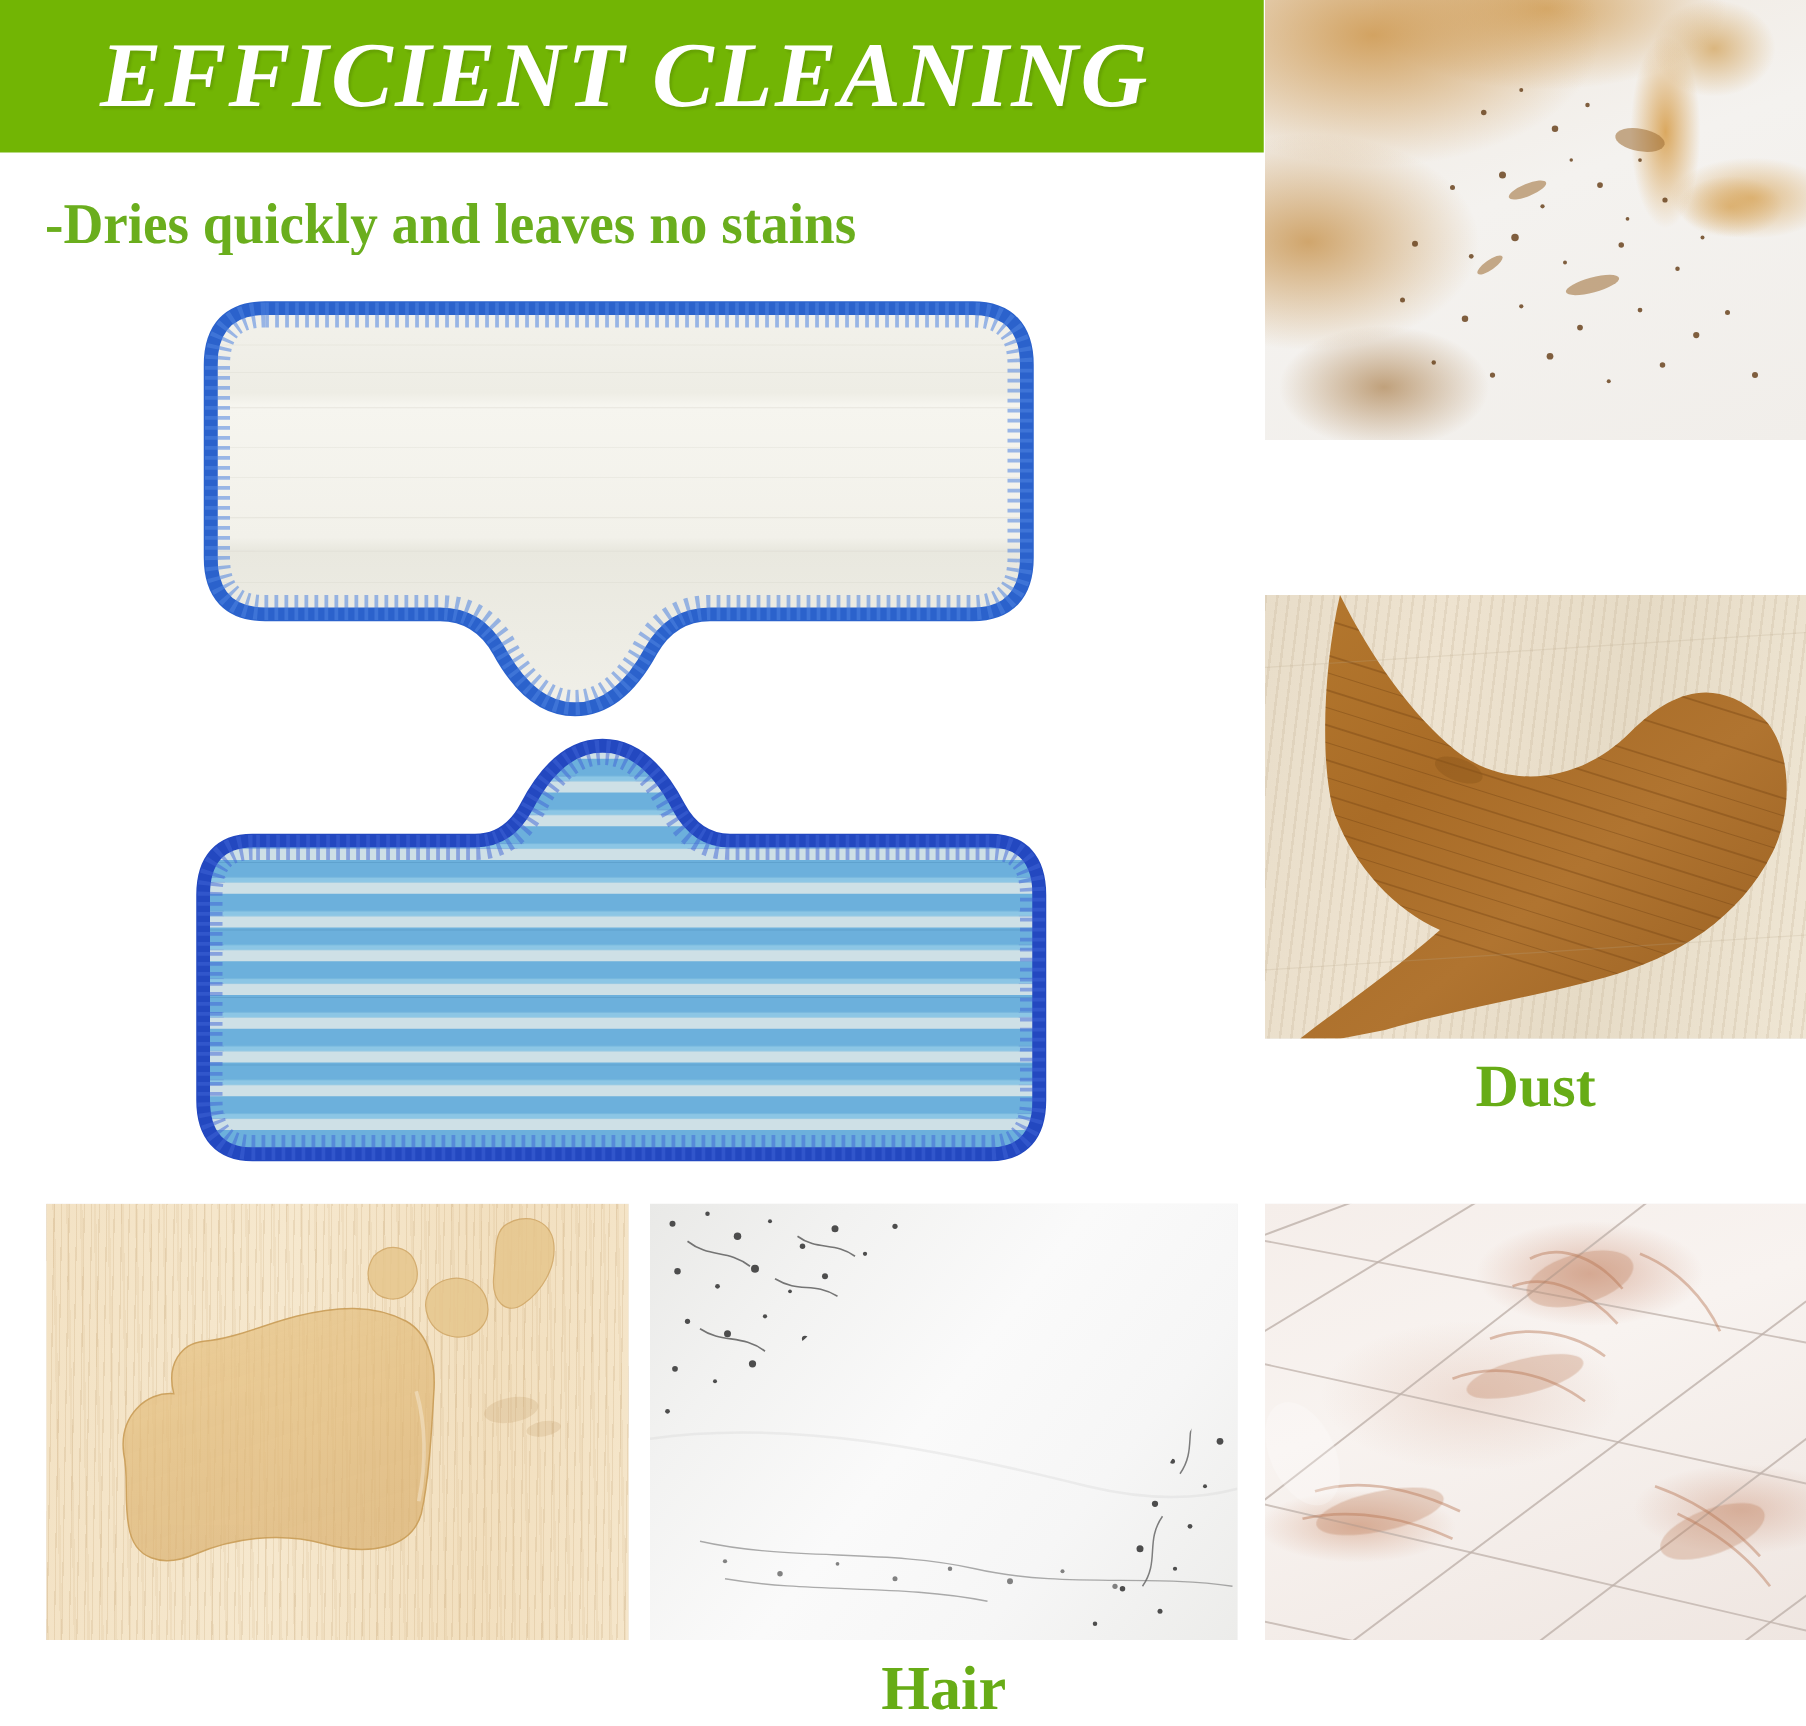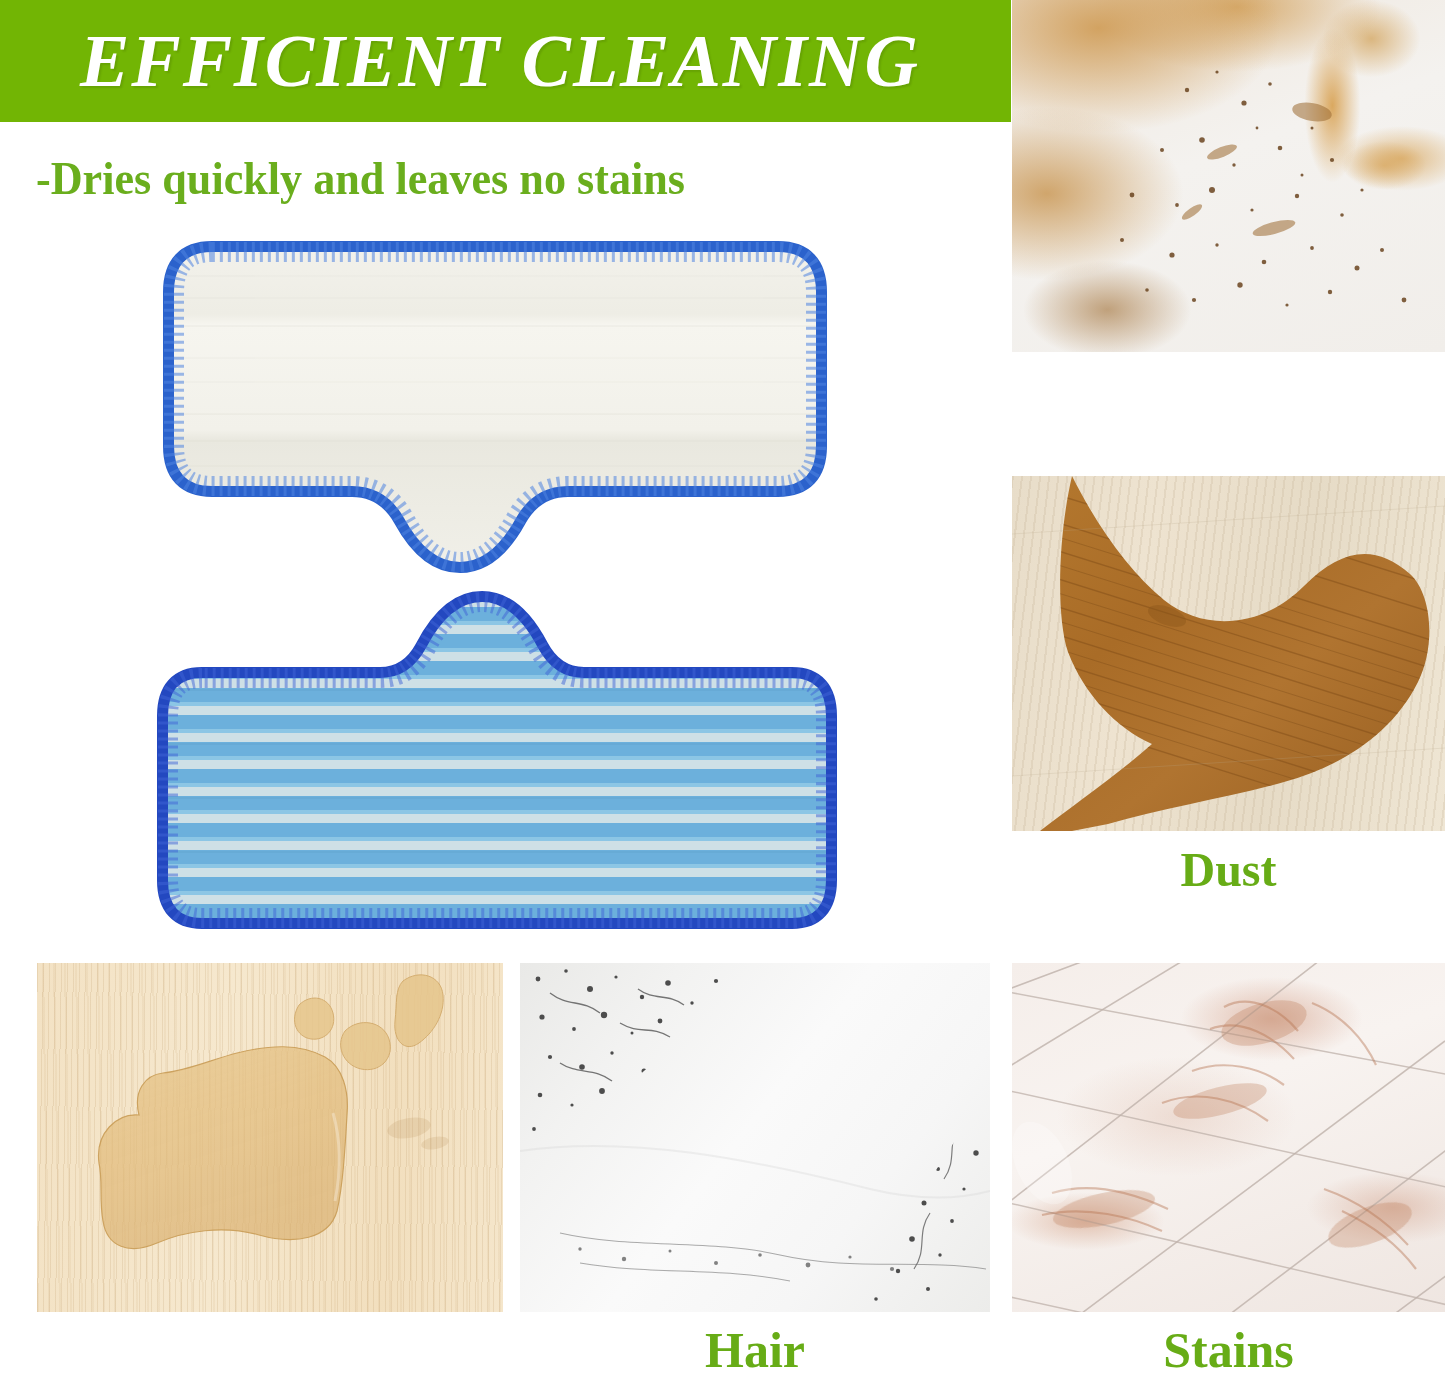--- a/index.html
+++ b/index.html
@@ -565,16 +565,15 @@
             <ellipse cx="92" cy="246" rx="52" ry="16" transform="rotate(-12 92 246)"></ellipse>
             <ellipse cx="358" cy="262" rx="44" ry="18" transform="rotate(-20 358 262)"></ellipse>
             <ellipse cx="208" cy="138" rx="48" ry="14" transform="rotate(-14 208 138)"></ellipse>
           </g>
           <g opacity="0.25" fill="#ffffff">
             <ellipse cx="30" cy="200" rx="26" ry="44" transform="rotate(-25 30 200)"></ellipse>
           </g>
         </svg>
       </div>
     </div>
-    <div class="cell-label" style="top:358px;font-size:50px;">Stains</div>
   </div>
 
 </div>
 
 </body></html>

